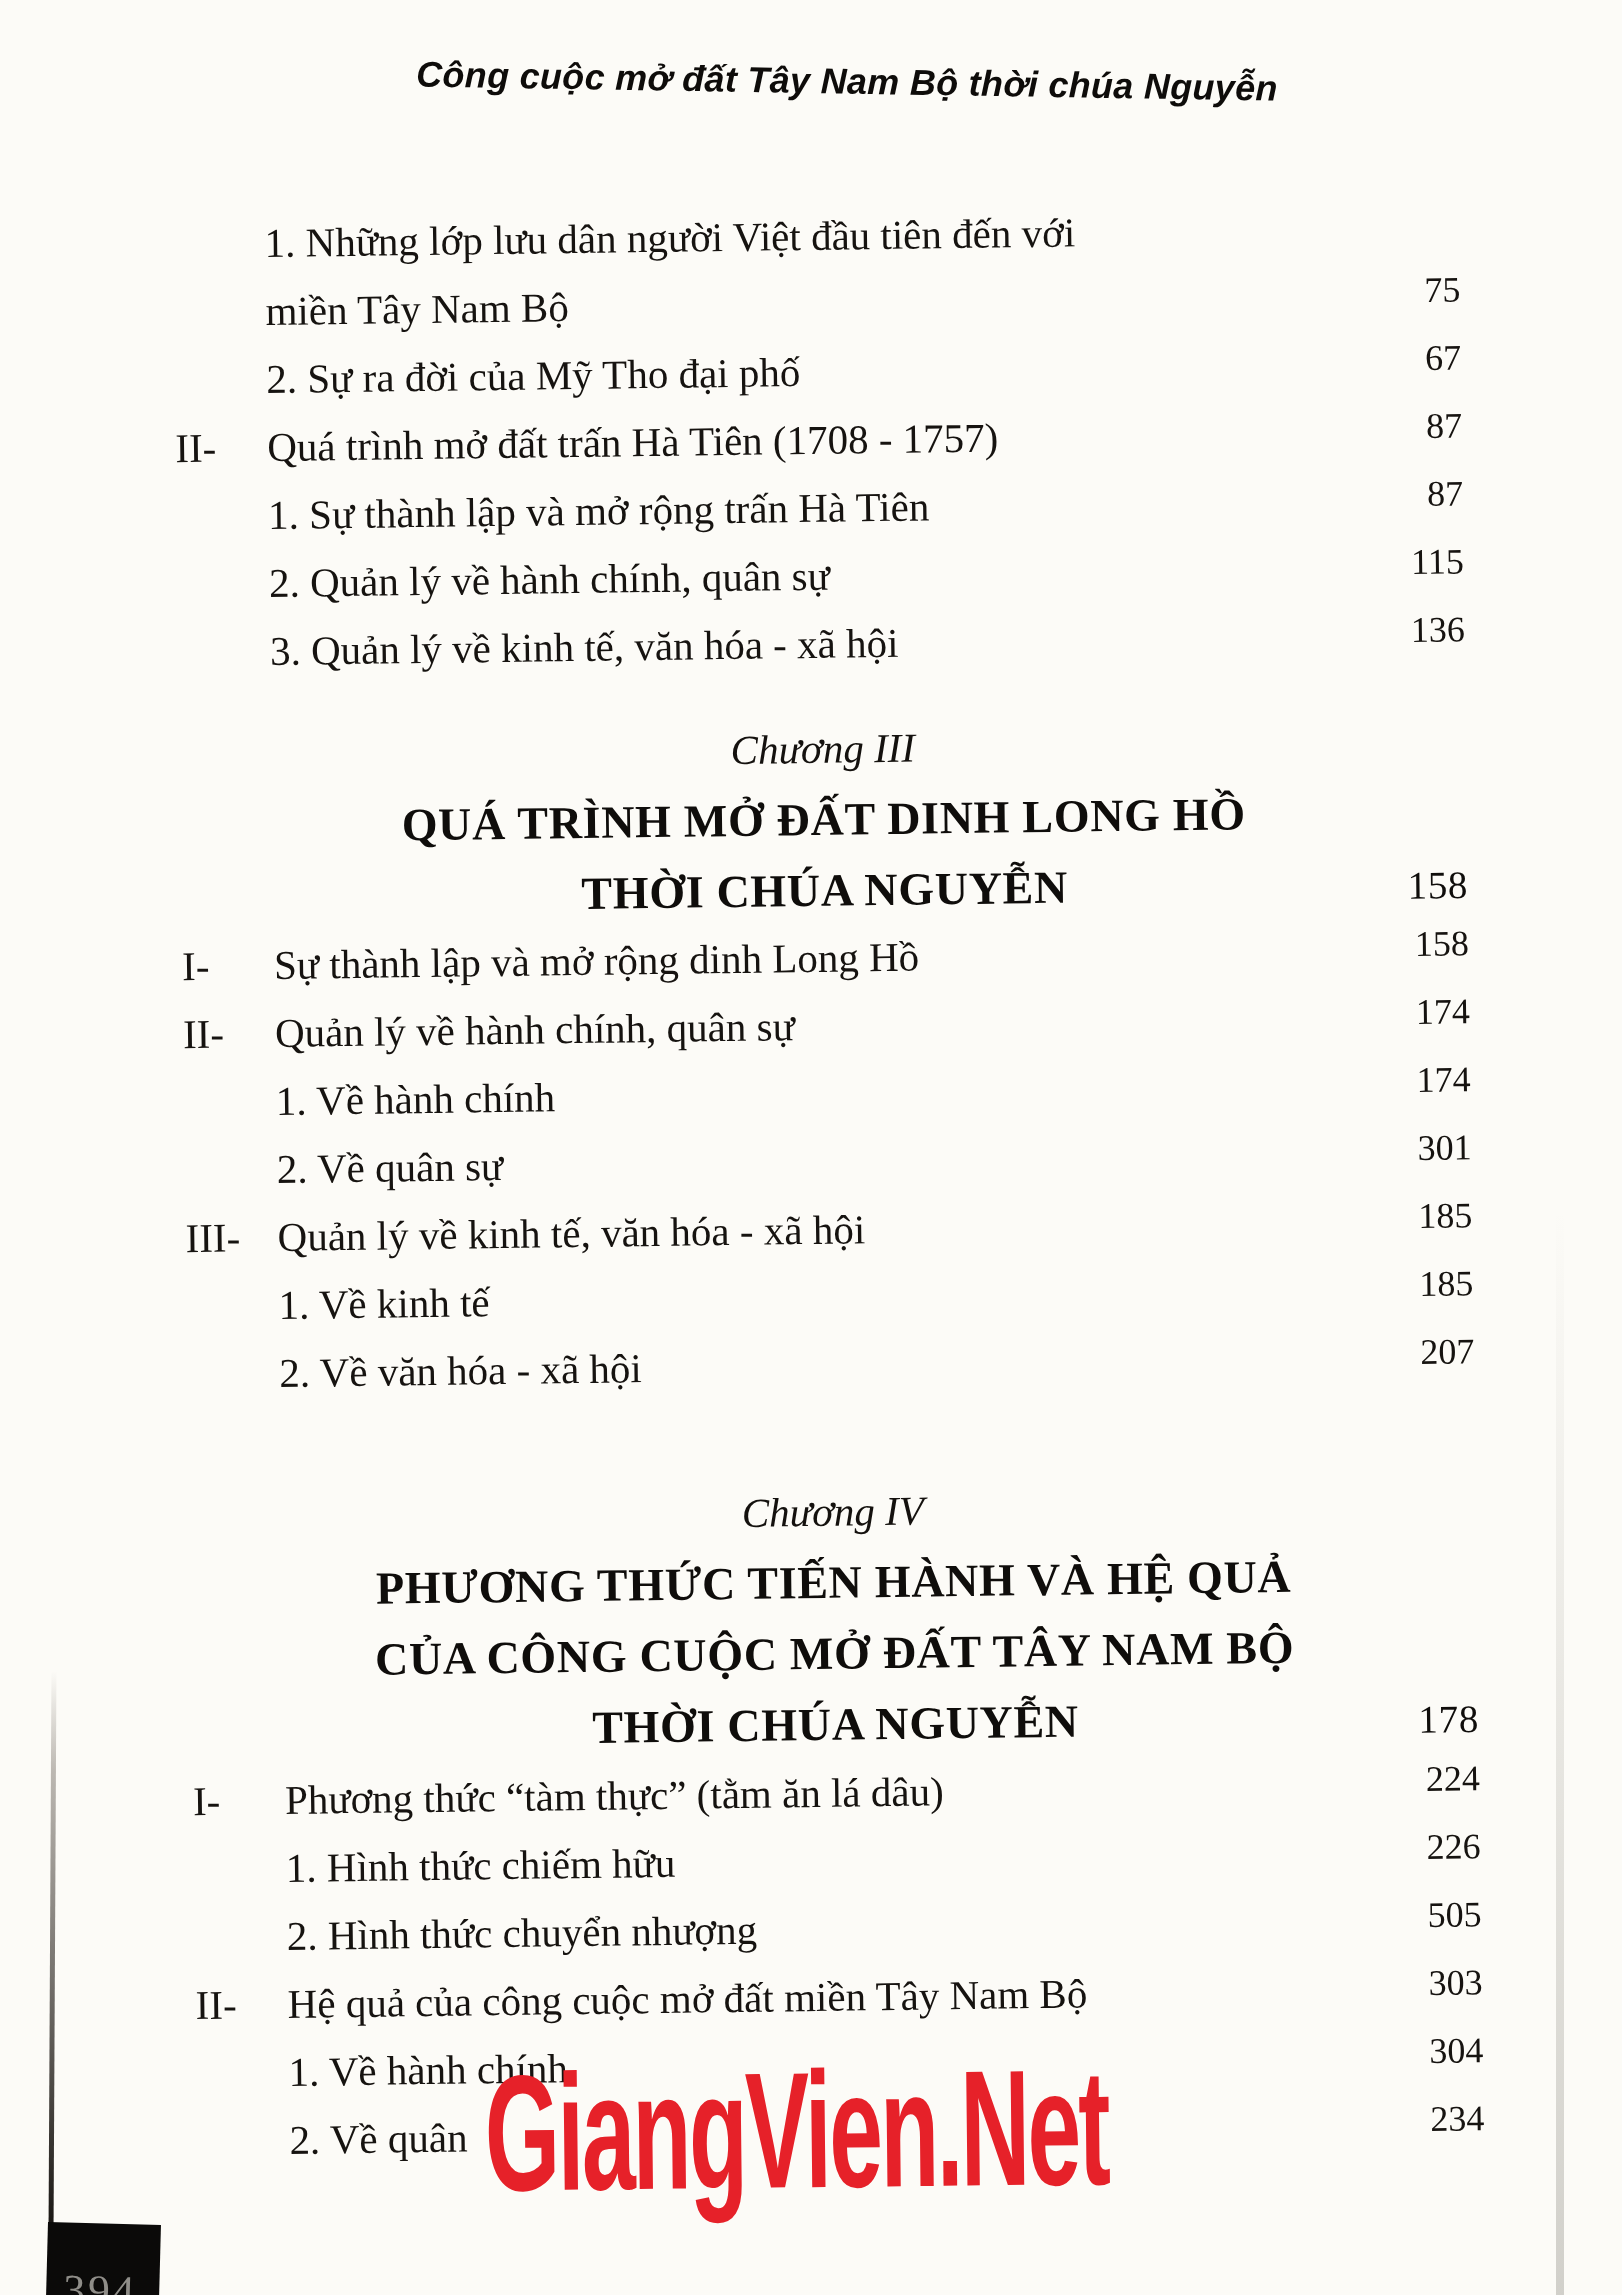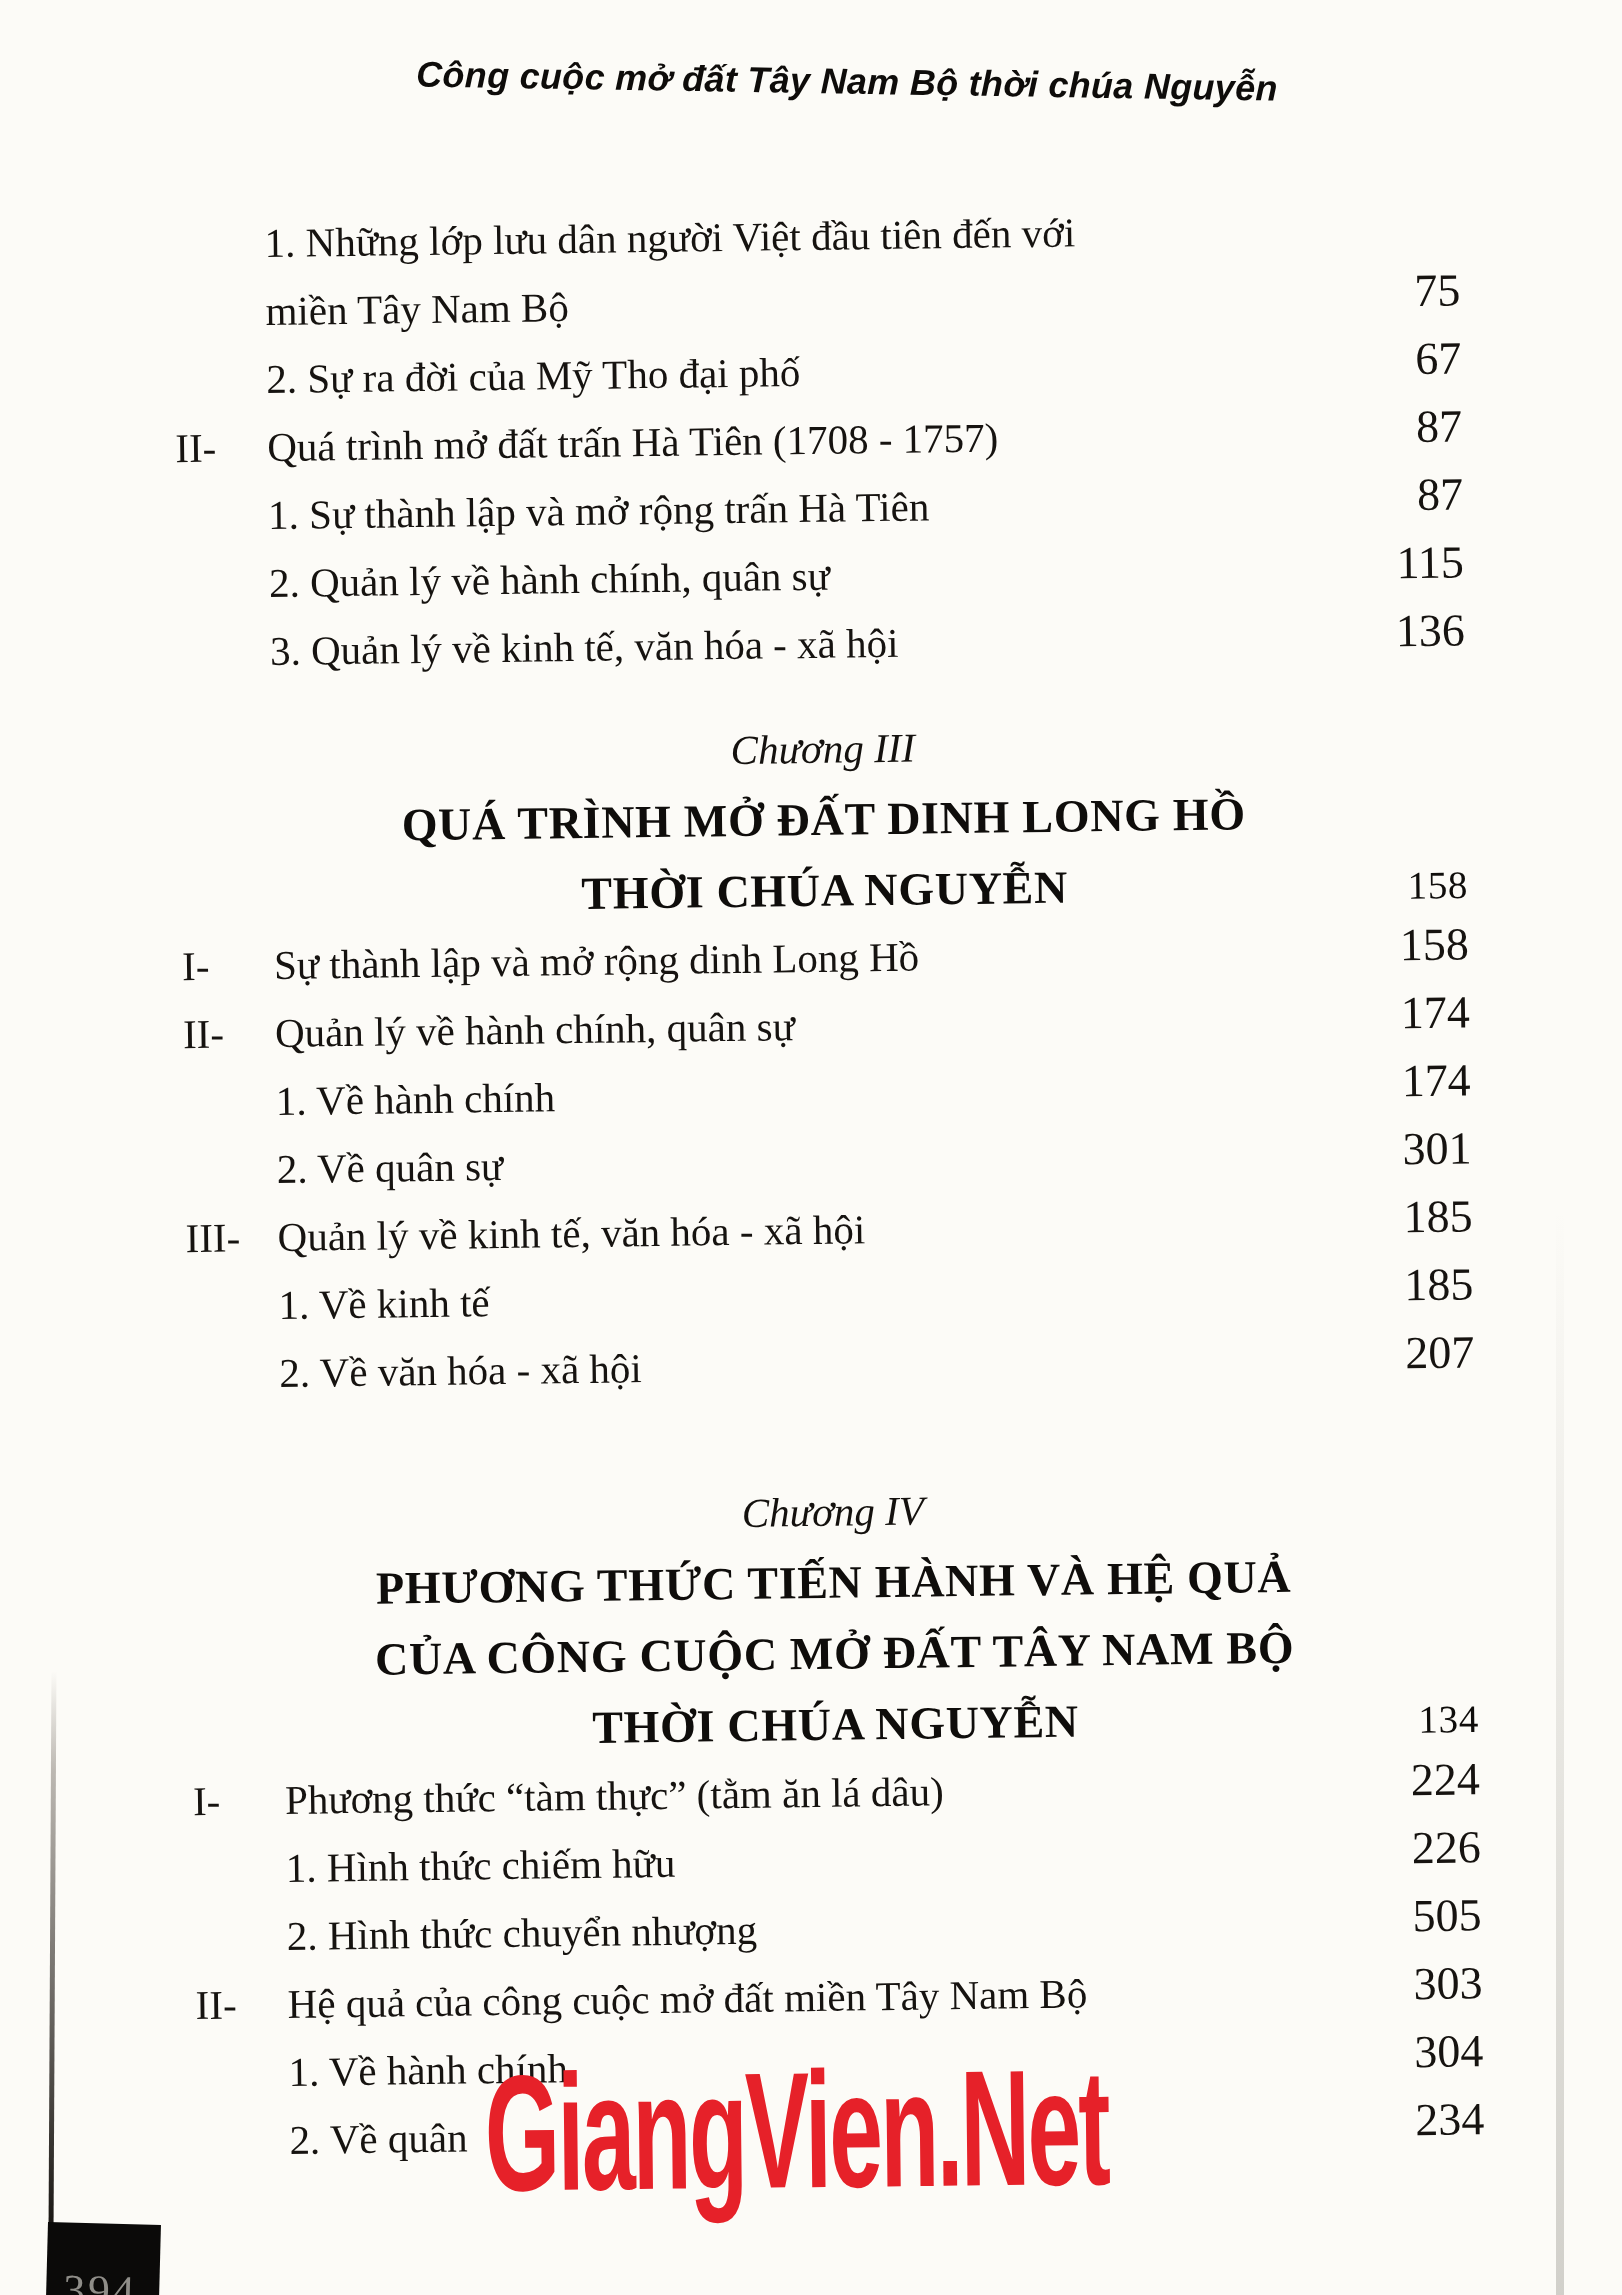--- a/index.html
+++ b/index.html
@@ -40,21 +40,21 @@
     font-size: 41px; line-height: 51px;
   }
   .row .marker {
     position: absolute; left: 0; top: 0;
     width: 92px; line-height: 51px;
   }
   .row .txt { padding-left: 92px; white-space: nowrap; }
   .row .num {
     margin-left: auto;
     position: relative; top: -6.5px;
-    font-size: 46px;
+    font-size: 36px;
   }
 
   .chapter { position: relative; }
   .chapter.ch3 { margin-top: 27.5px; margin-bottom: 7.9px; }
   .chapter.ch4 { margin-top: 69px; margin-bottom: 7.9px; }
   .chapter-label {
     text-align: center;
     font-style: italic;
     font-size: 41px; line-height: 69px;
     color: #14110e;
@@ -191,21 +191,21 @@
         <span class="num">185</span>
       </div>
       <div class="row">
         <span class="txt">2. Về văn hóa - xã hội</span>
         <span class="num">207</span>
       </div>
       <div class="chapter ch4">
         <div class="chapter-label">Chương IV</div>
         <div class="chapter-title">PHƯƠNG THỨC TIẾN HÀNH VÀ HỆ QUẢ</div>
         <div class="chapter-title">CỦA CÔNG CUỘC MỞ ĐẤT TÂY NAM BỘ</div>
-        <div class="chapter-title">THỜI CHÚA NGUYỄN<span class="cnum">134</span></div>
+        <div class="chapter-title">THỜI CHÚA NGUYỄN<span class="cnum">178</span></div>
       </div>
       <div class="row">
         <span class="marker">I-</span>
         <span class="txt">Phương thức “tàm thực” (tằm ăn lá dâu)</span>
         <span class="num">224</span>
       </div>
       <div class="row">
         <span class="txt">1. Hình thức chiếm hữu</span>
         <span class="num">226</span>
       </div>

